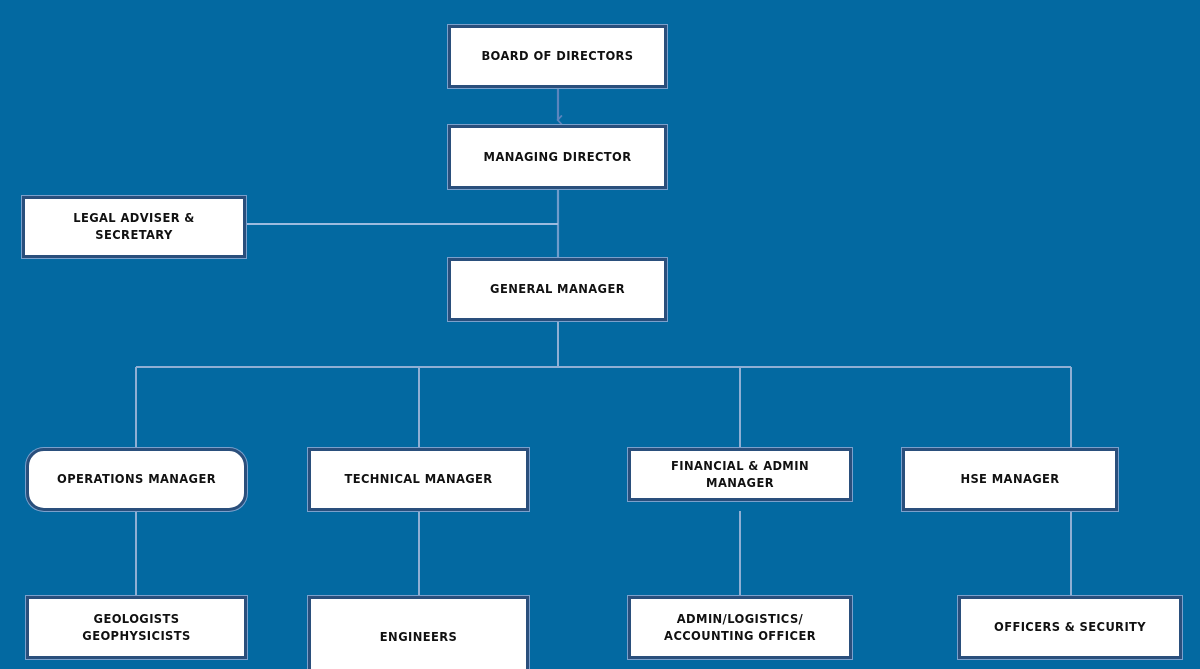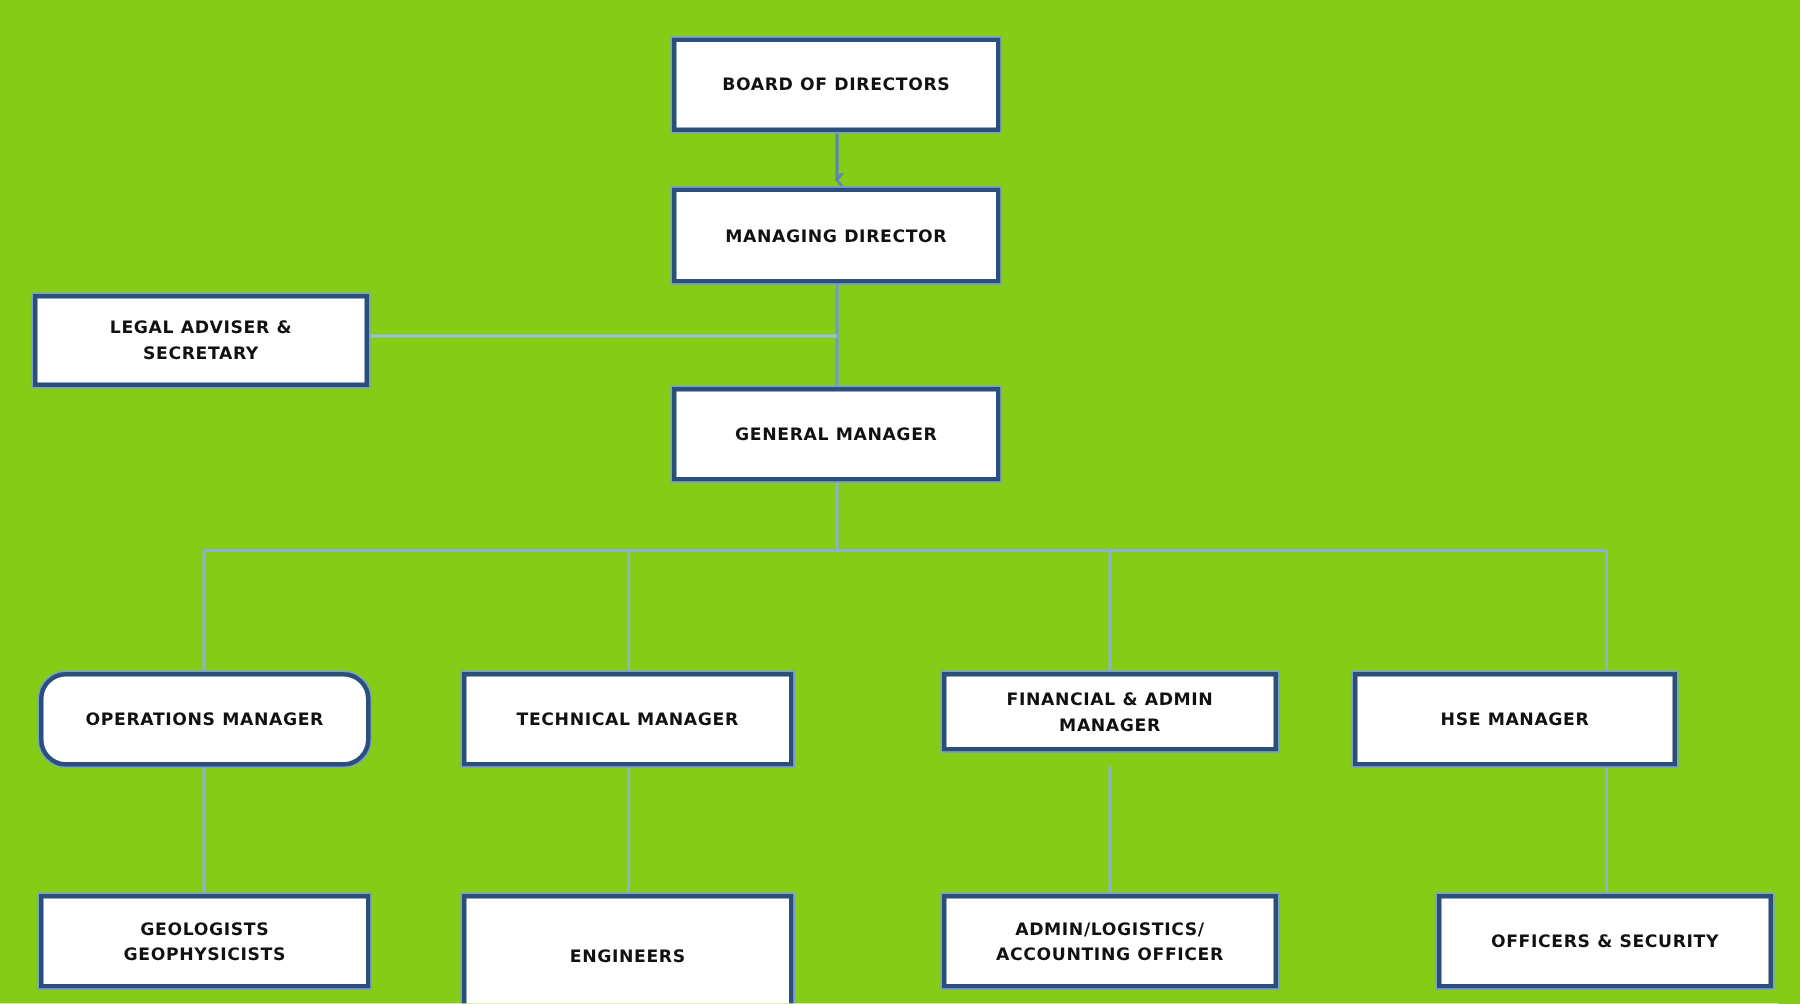--- a/index.html
+++ b/index.html
@@ -7,21 +7,21 @@
     padding: 0;
     background: #ffffff;
   }
   body {
     font-family: "DejaVu Sans", sans-serif;
   }
   #chart-canvas {
     position: relative;
     width: 1200px;
     height: 669px;
-    background: #84cc16;
+    background: #0369a1;
     overflow: hidden;
     text-decoration: underline;
   }
   #org-svg {
     position: absolute;
     left: 0;
     top: 0;
     width: 1200px;
     height: 669px;
   }

